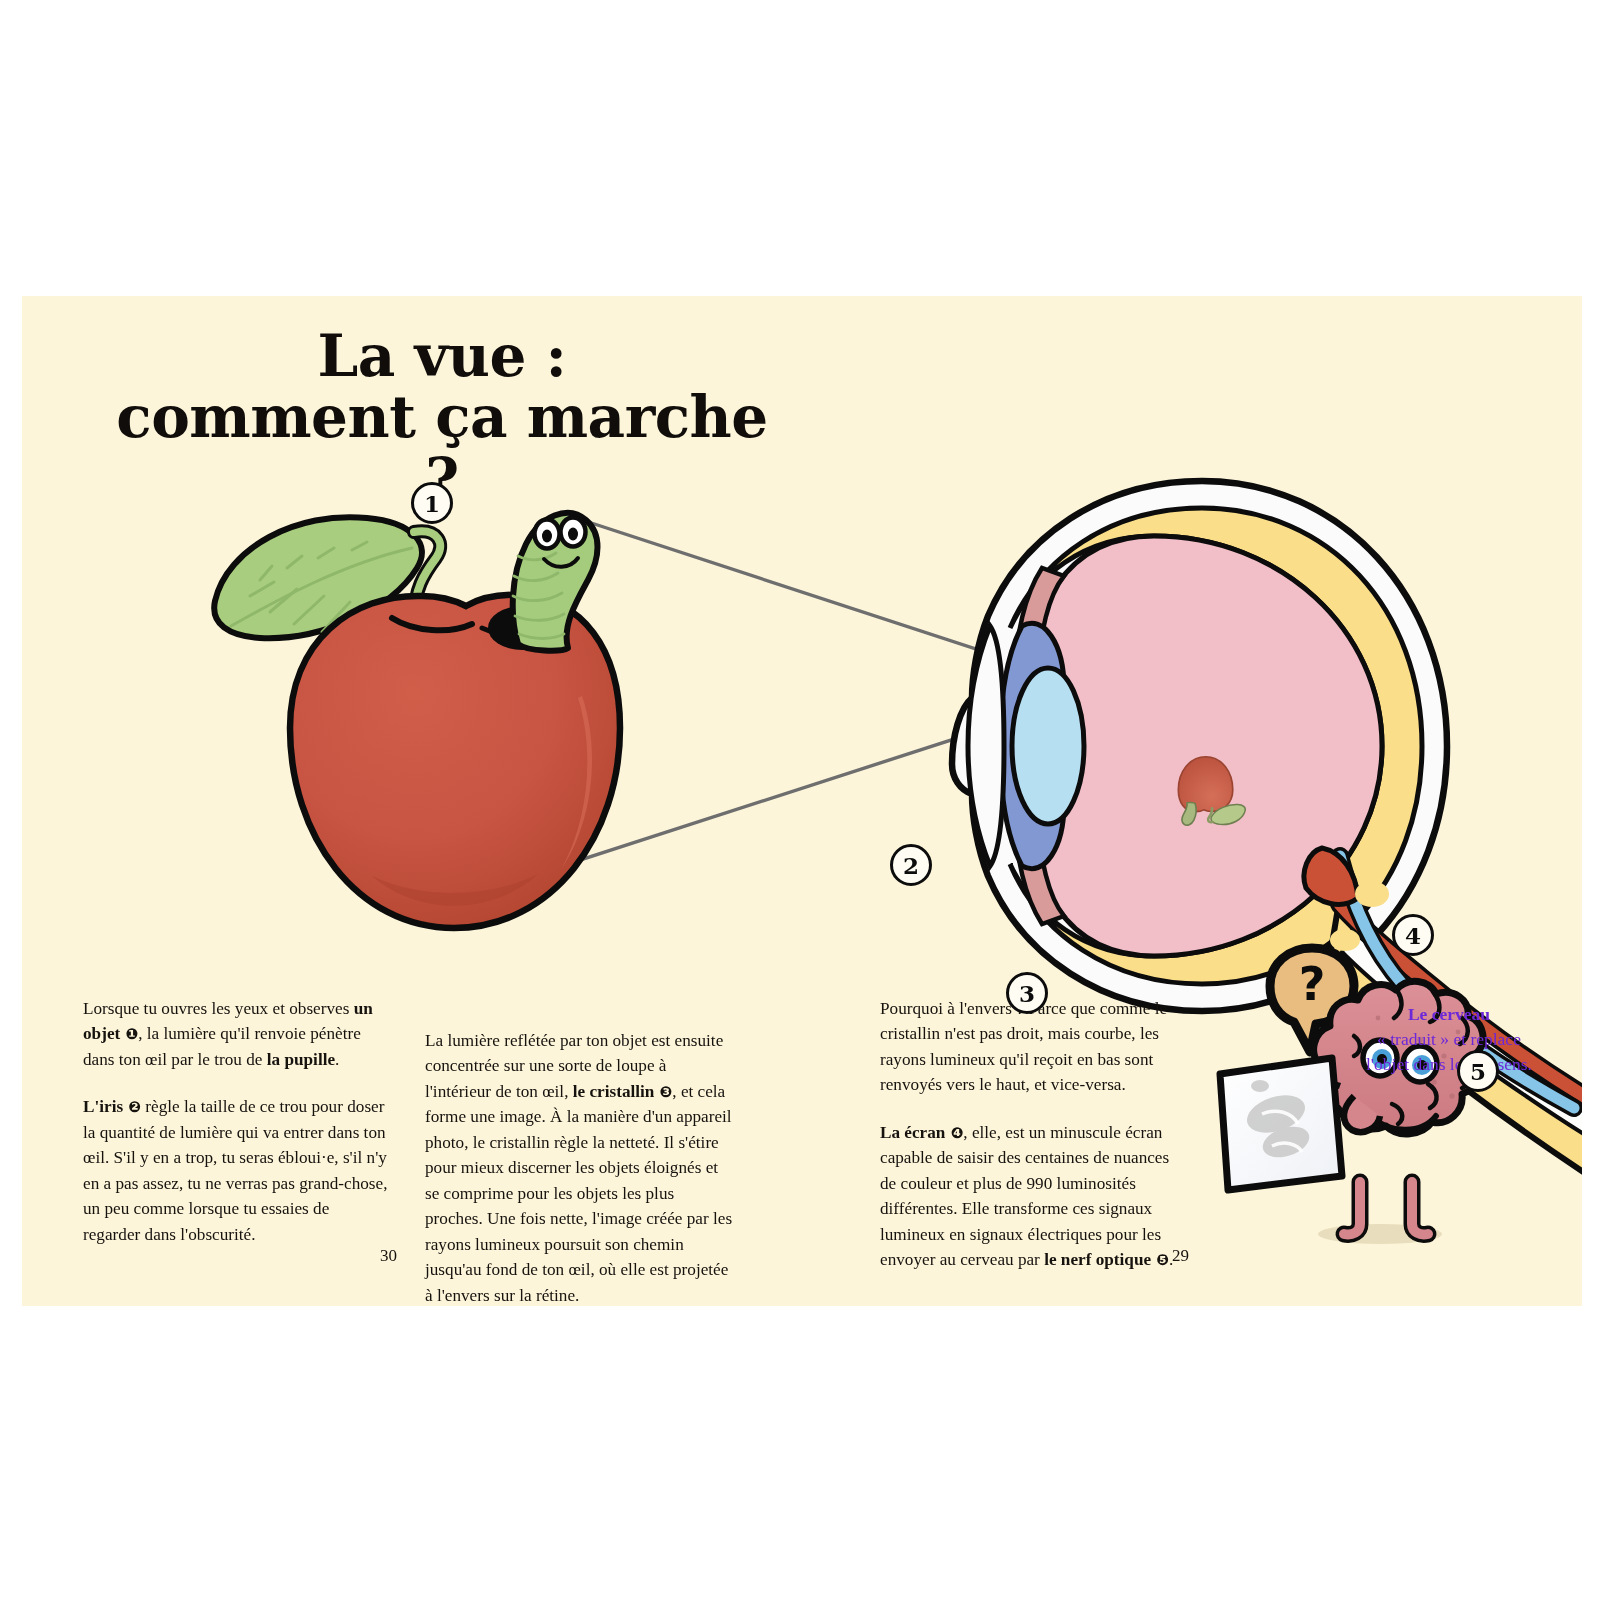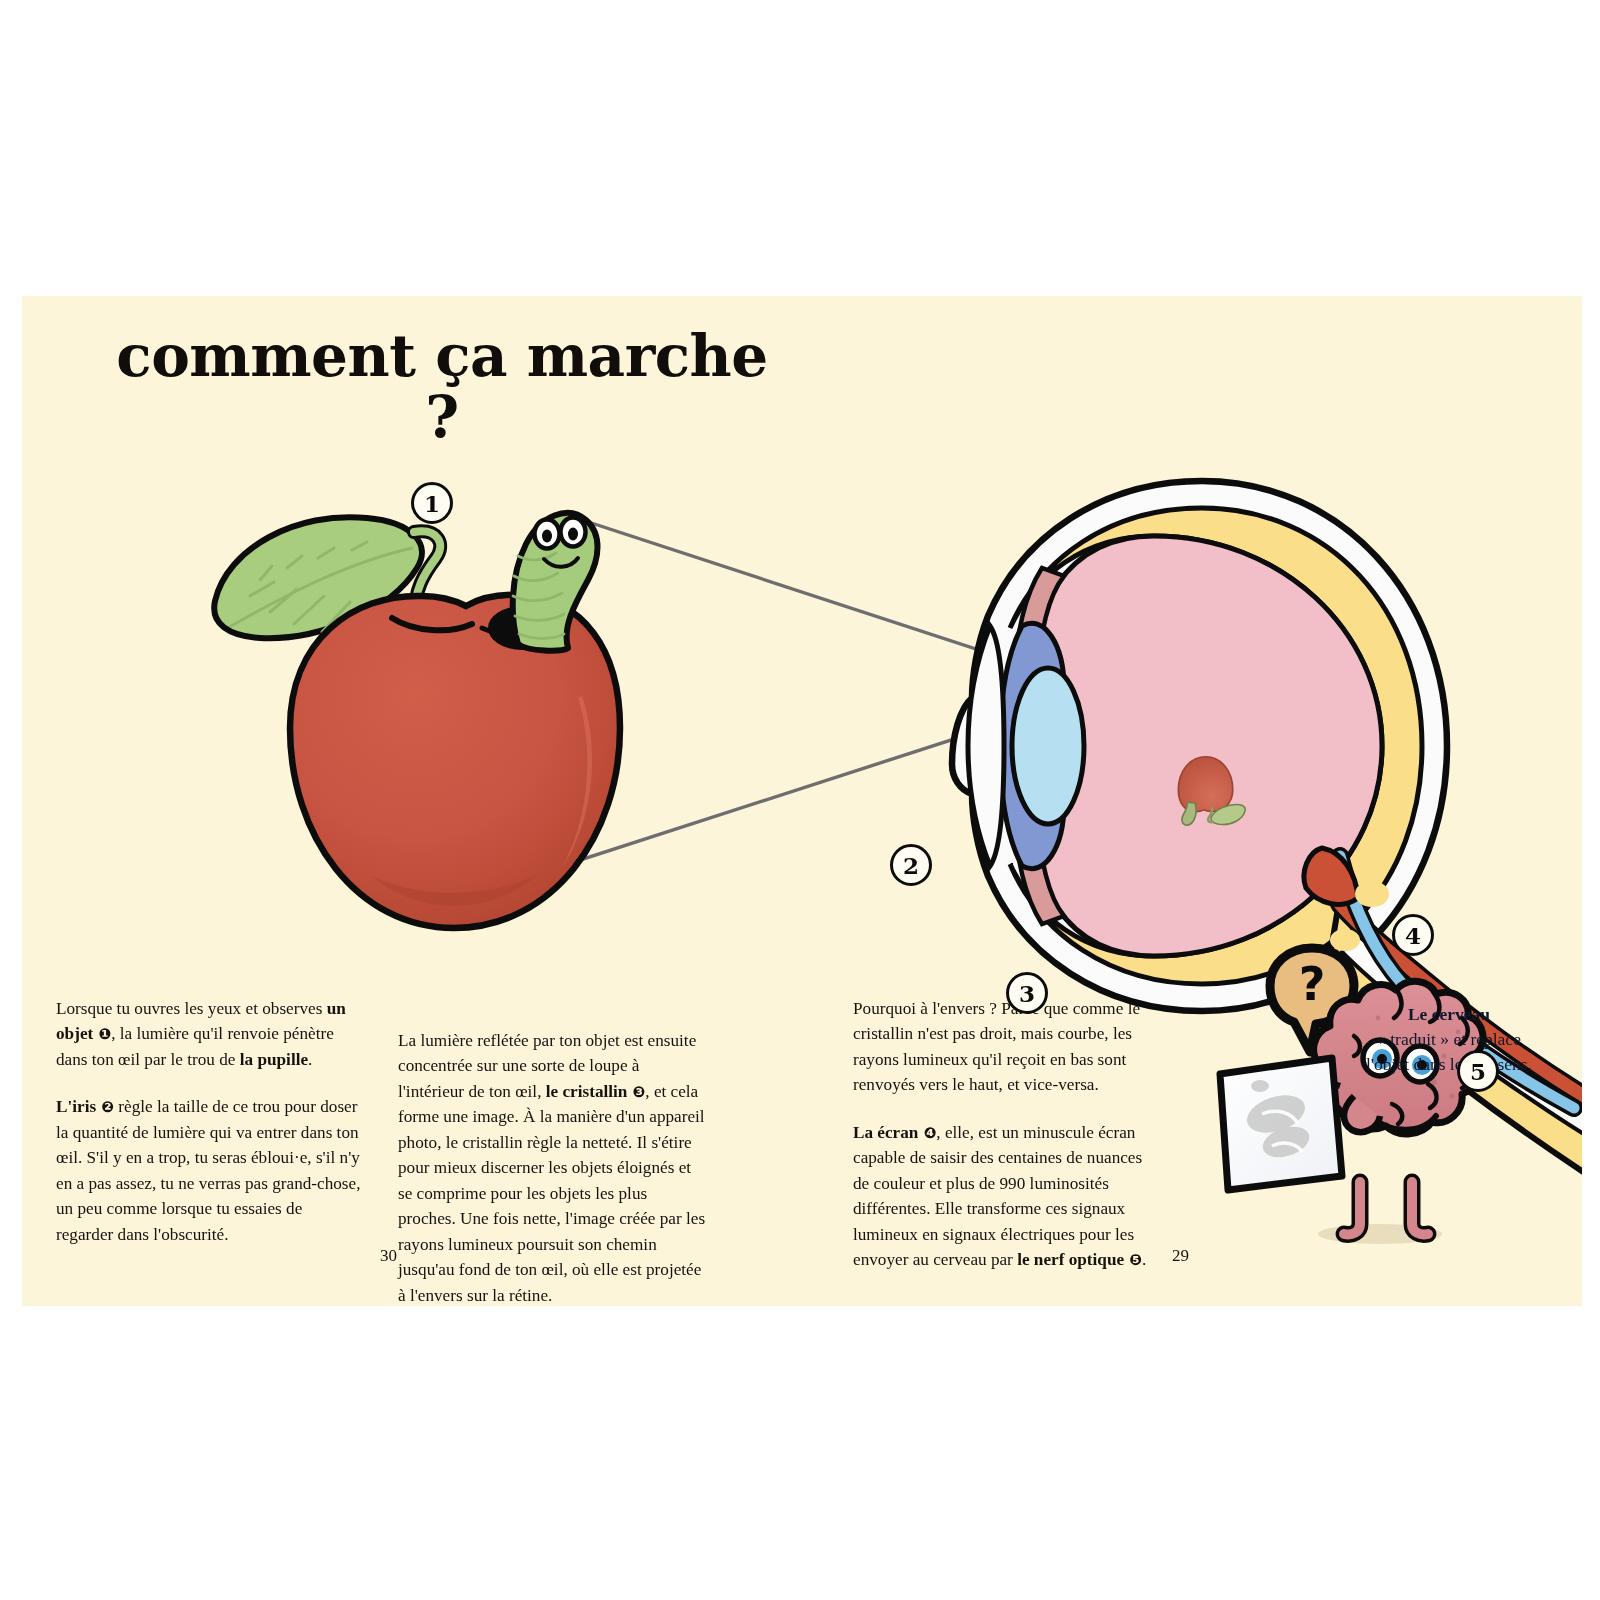--- a/index.html
+++ b/index.html
@@ -61,20 +61,21 @@
   }
 
   
   .col {
     position: absolute;
     font-family: "Liberation Serif", serif;
     font-size: 17.2px;
     line-height: 1.48;
     color: #16120e;
     text-align: left;
+    margin-left: 27px;
   }
   .col p { margin: 0 0 22px 0; }
   .col p:last-child { margin-bottom: 0; }
   .col b { font-weight: bold; }
   .numdot {
     font-family: "DejaVu Sans", sans-serif;
     font-size: 15px;
   }
 
   .pagenum {
@@ -87,30 +88,31 @@
   
   #brain-caption {
     position: absolute;
     left: 1300px;
     top: 1002px;
     width: 240px;
     text-align: center;
     font-family: "Liberation Serif", serif;
     font-size: 17.5px;
     line-height: 1.42;
-    color: #0f172a;
+    color: #6d28d9;
   }
   #brain-caption .strong { font-weight: bold; }
 </style>
 </head>
 <body>
 
 <div id="page">
 
   <div id="title-block">
+    <span class="l1">La vue :</span>
     <span class="l2">comment ça marche ?</span>
   </div>
 
   <svg class="abs" style="left:0; top:0;" width="1560" height="1010" viewBox="0 0 1560 1010">
 
     <defs>
       <radialGradient id="appleGrad" cx="38%" cy="30%" r="78%">
         <stop offset="0%" stop-color="#d05e49"></stop>
         <stop offset="55%" stop-color="#c85443"></stop>
         <stop offset="100%" stop-color="#b2452f"></stop>

